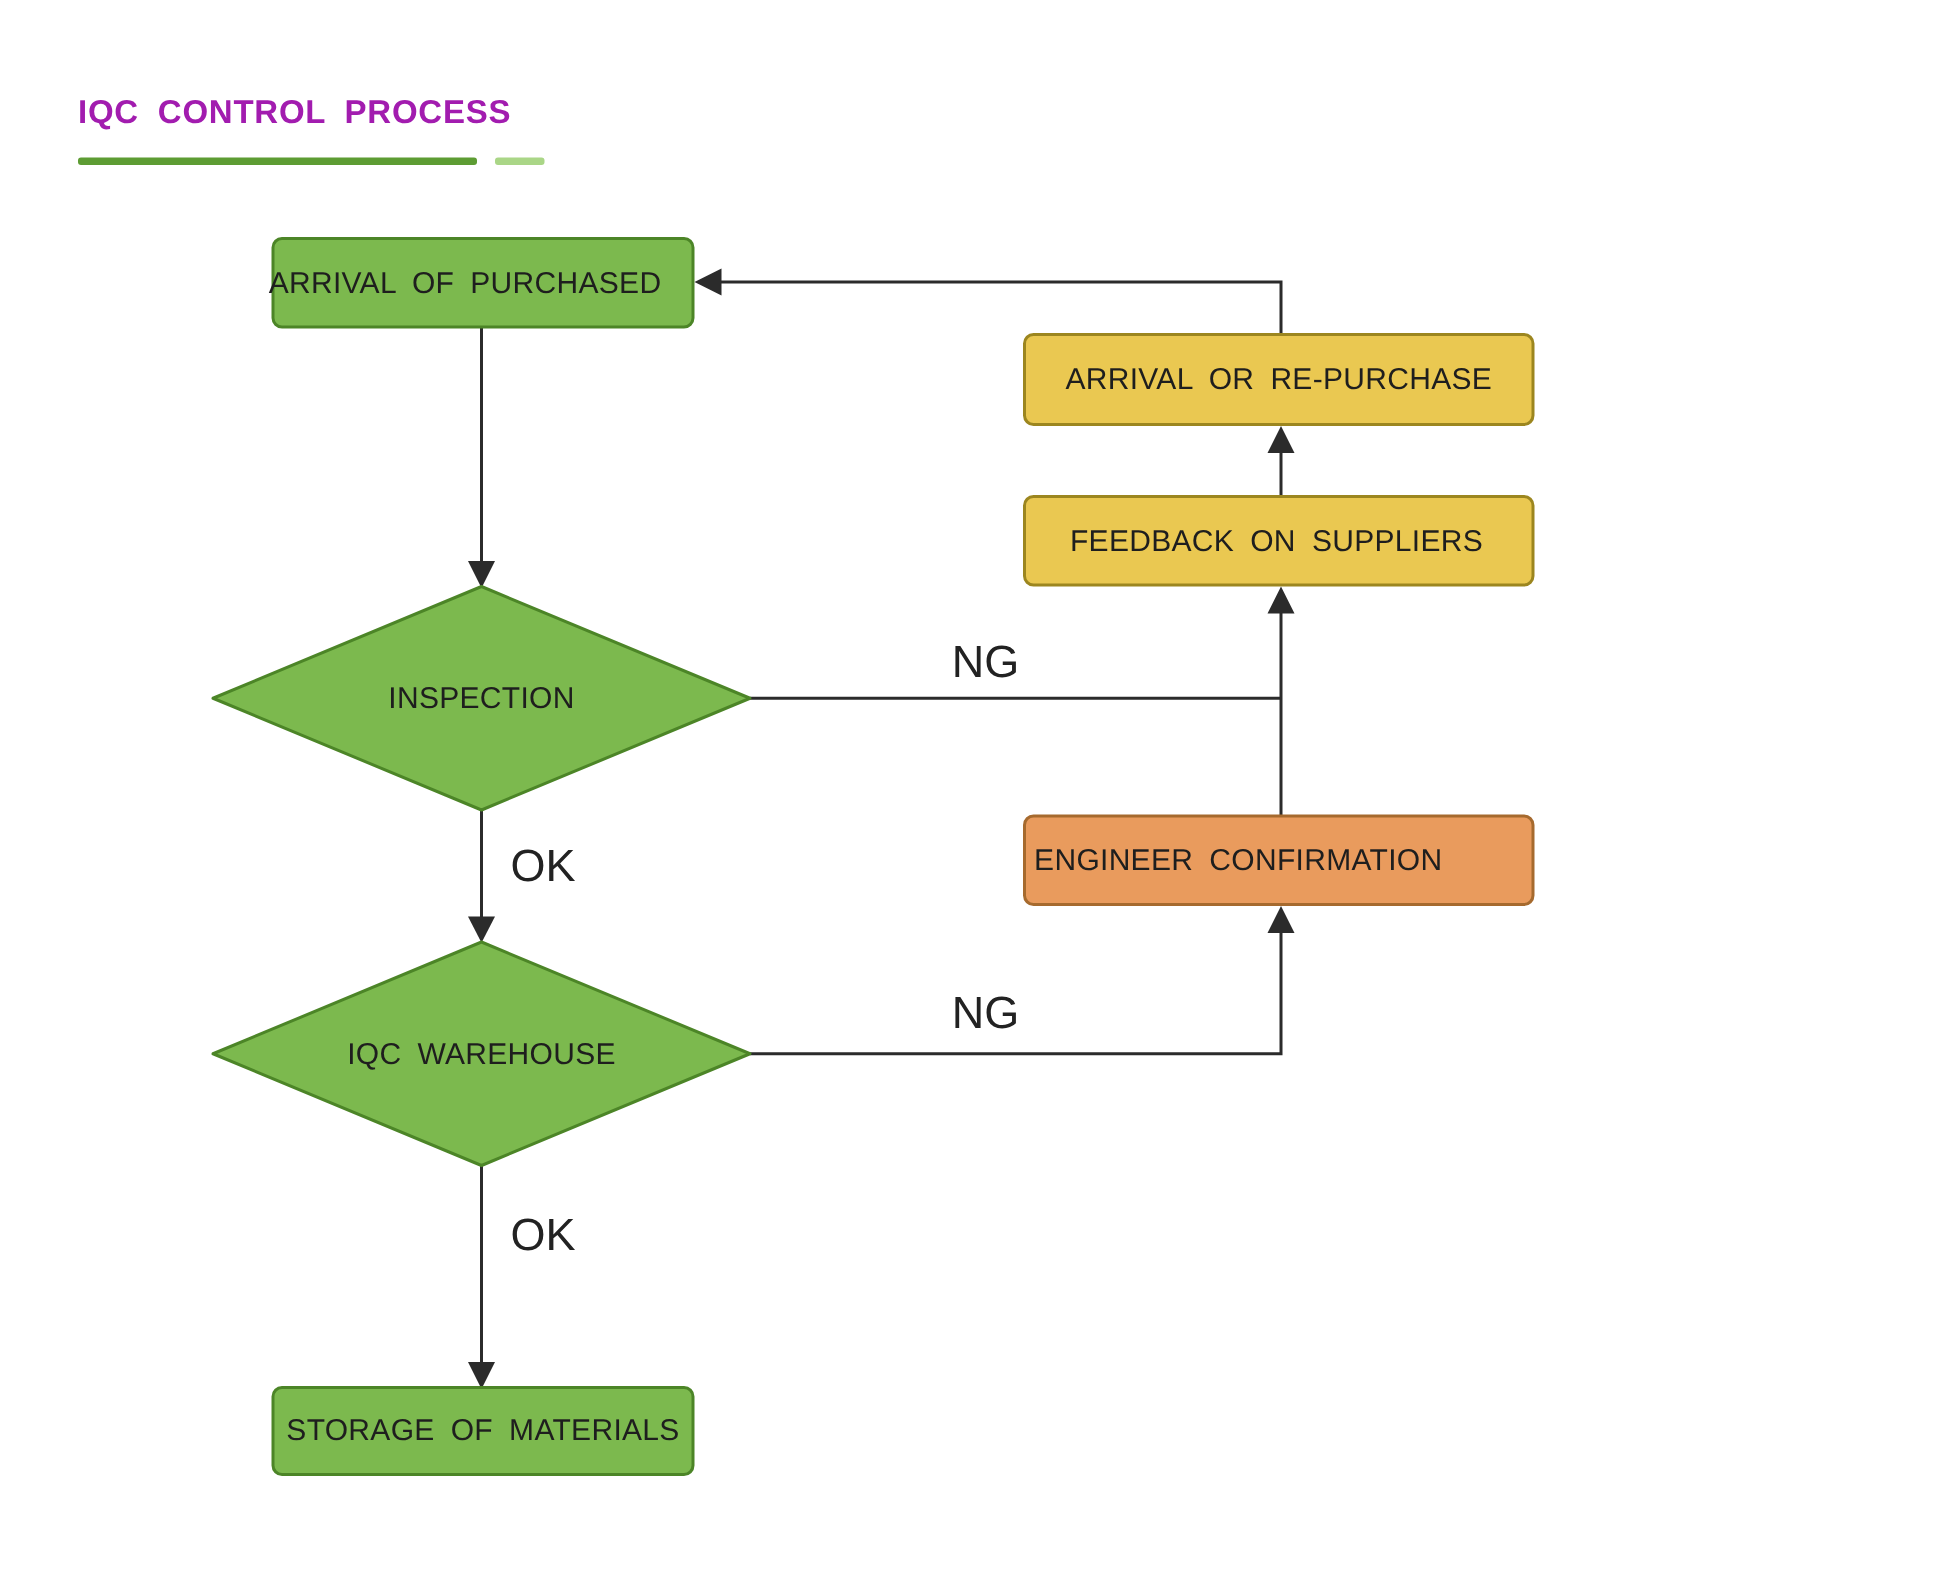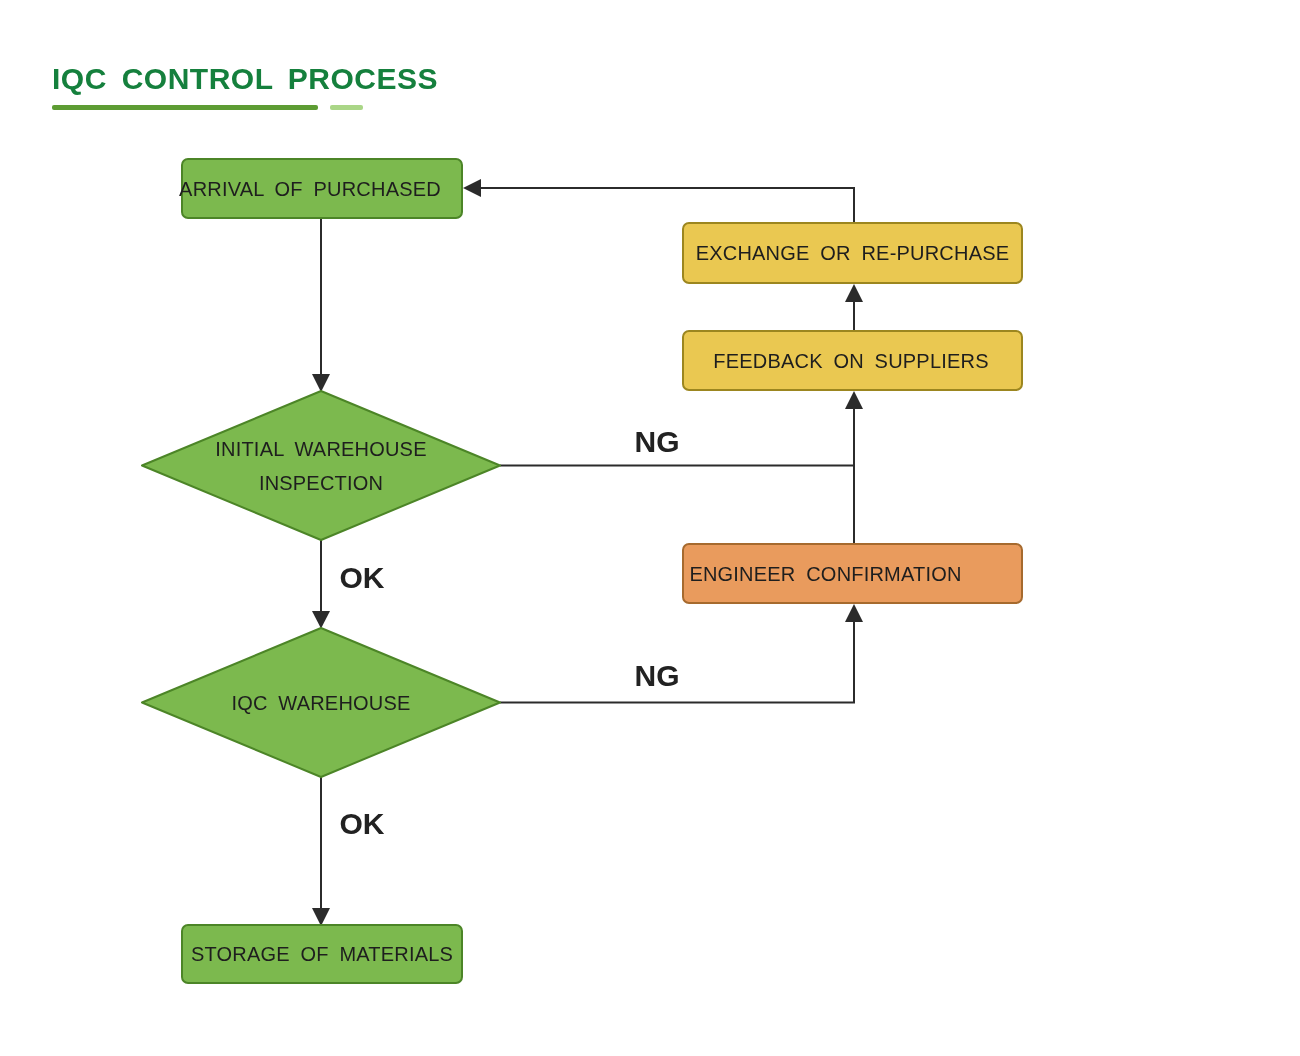--- a/index.html
+++ b/index.html
@@ -8,25 +8,25 @@
     width: 1300px;
     height: 1056px;
     background: #ffffff;
     overflow: hidden;
     font-family: "Liberation Sans", "DejaVu Sans", sans-serif;
   }
   .page-title {
     position: absolute;
     left: 52px;
     top: 62px;
-    font-size: 30px;
+    font-size: 22px;
     font-weight: 600;
     letter-spacing: 0.5px;
     word-spacing: 6px;
-    color: #15803d;
+    color: #a21caf;
     white-space: nowrap;
   }
   .underline-main {
     position: absolute;
     left: 52px; top: 105px;
     width: 266px; height: 5px;
     border-radius: 2px;
     background: #5d9c33;
   }
   .underline-dash {
@@ -55,21 +55,21 @@
     line-height: 34px;
     white-space: nowrap;
     pointer-events: none;
   }
   .edge-label {
     position: absolute;
     display: flex;
     align-items: center;
     justify-content: center;
     font-size: 30px;
-    font-weight: 700;
+    font-weight: 400;
     color: #222222;
     pointer-events: none;
   }
 </style>
 </head>
 <body>
 
 <div class="canvas">
 
   <div class="page-title">IQC CONTROL PROCESS</div>
@@ -127,26 +127,25 @@
 
     <rect class="shape" x="683" y="544" width="339" height="59" rx="6" fill="#e99b5d" stroke="#a66a2e"></rect>
 
     <polygon class="shape" points="321,628 500,702.5 321,777 142,702.5" fill="#7cb94e" stroke="#4c8527"></polygon>
 
     <rect class="shape" x="182" y="925" width="280" height="58" rx="6" fill="#7cb94e" stroke="#4c8527"></rect>
   </svg>
 
   <div class="node-label" style="left:182px; top:159px; width:256px; height:59px;">ARRIVAL OF PURCHASED</div>
 
-  <div class="node-label" style="left:683px; top:223px; width:339px; height:60px;">EXCHANGE OR RE-PURCHASE</div>
+  <div class="node-label" style="left:683px; top:223px; width:339px; height:60px;">ARRIVAL OR RE-PURCHASE</div>
 
   <div class="node-label" style="left:683px; top:331px; width:336px; height:59px;">FEEDBACK ON SUPPLIERS</div>
 
   <div class="node-label" style="left:171px; top:395px; width:300px; height:142px;">
-    <span>INITIAL WAREHOUSE</span>
     <span>INSPECTION</span>
   </div>
 
   <div class="node-label" style="left:685px; top:544px; width:281px; height:59px;">ENGINEER CONFIRMATION</div>
 
   <div class="node-label" style="left:171px; top:632px; width:300px; height:142px;">IQC WAREHOUSE</div>
 
   <div class="node-label" style="left:182px; top:925px; width:280px; height:58px;border-radius:25px;">STORAGE OF MATERIALS</div>
 
   <div class="edge-label" style="left:600px; top:424px; width:114px; height:36px;">NG</div>

